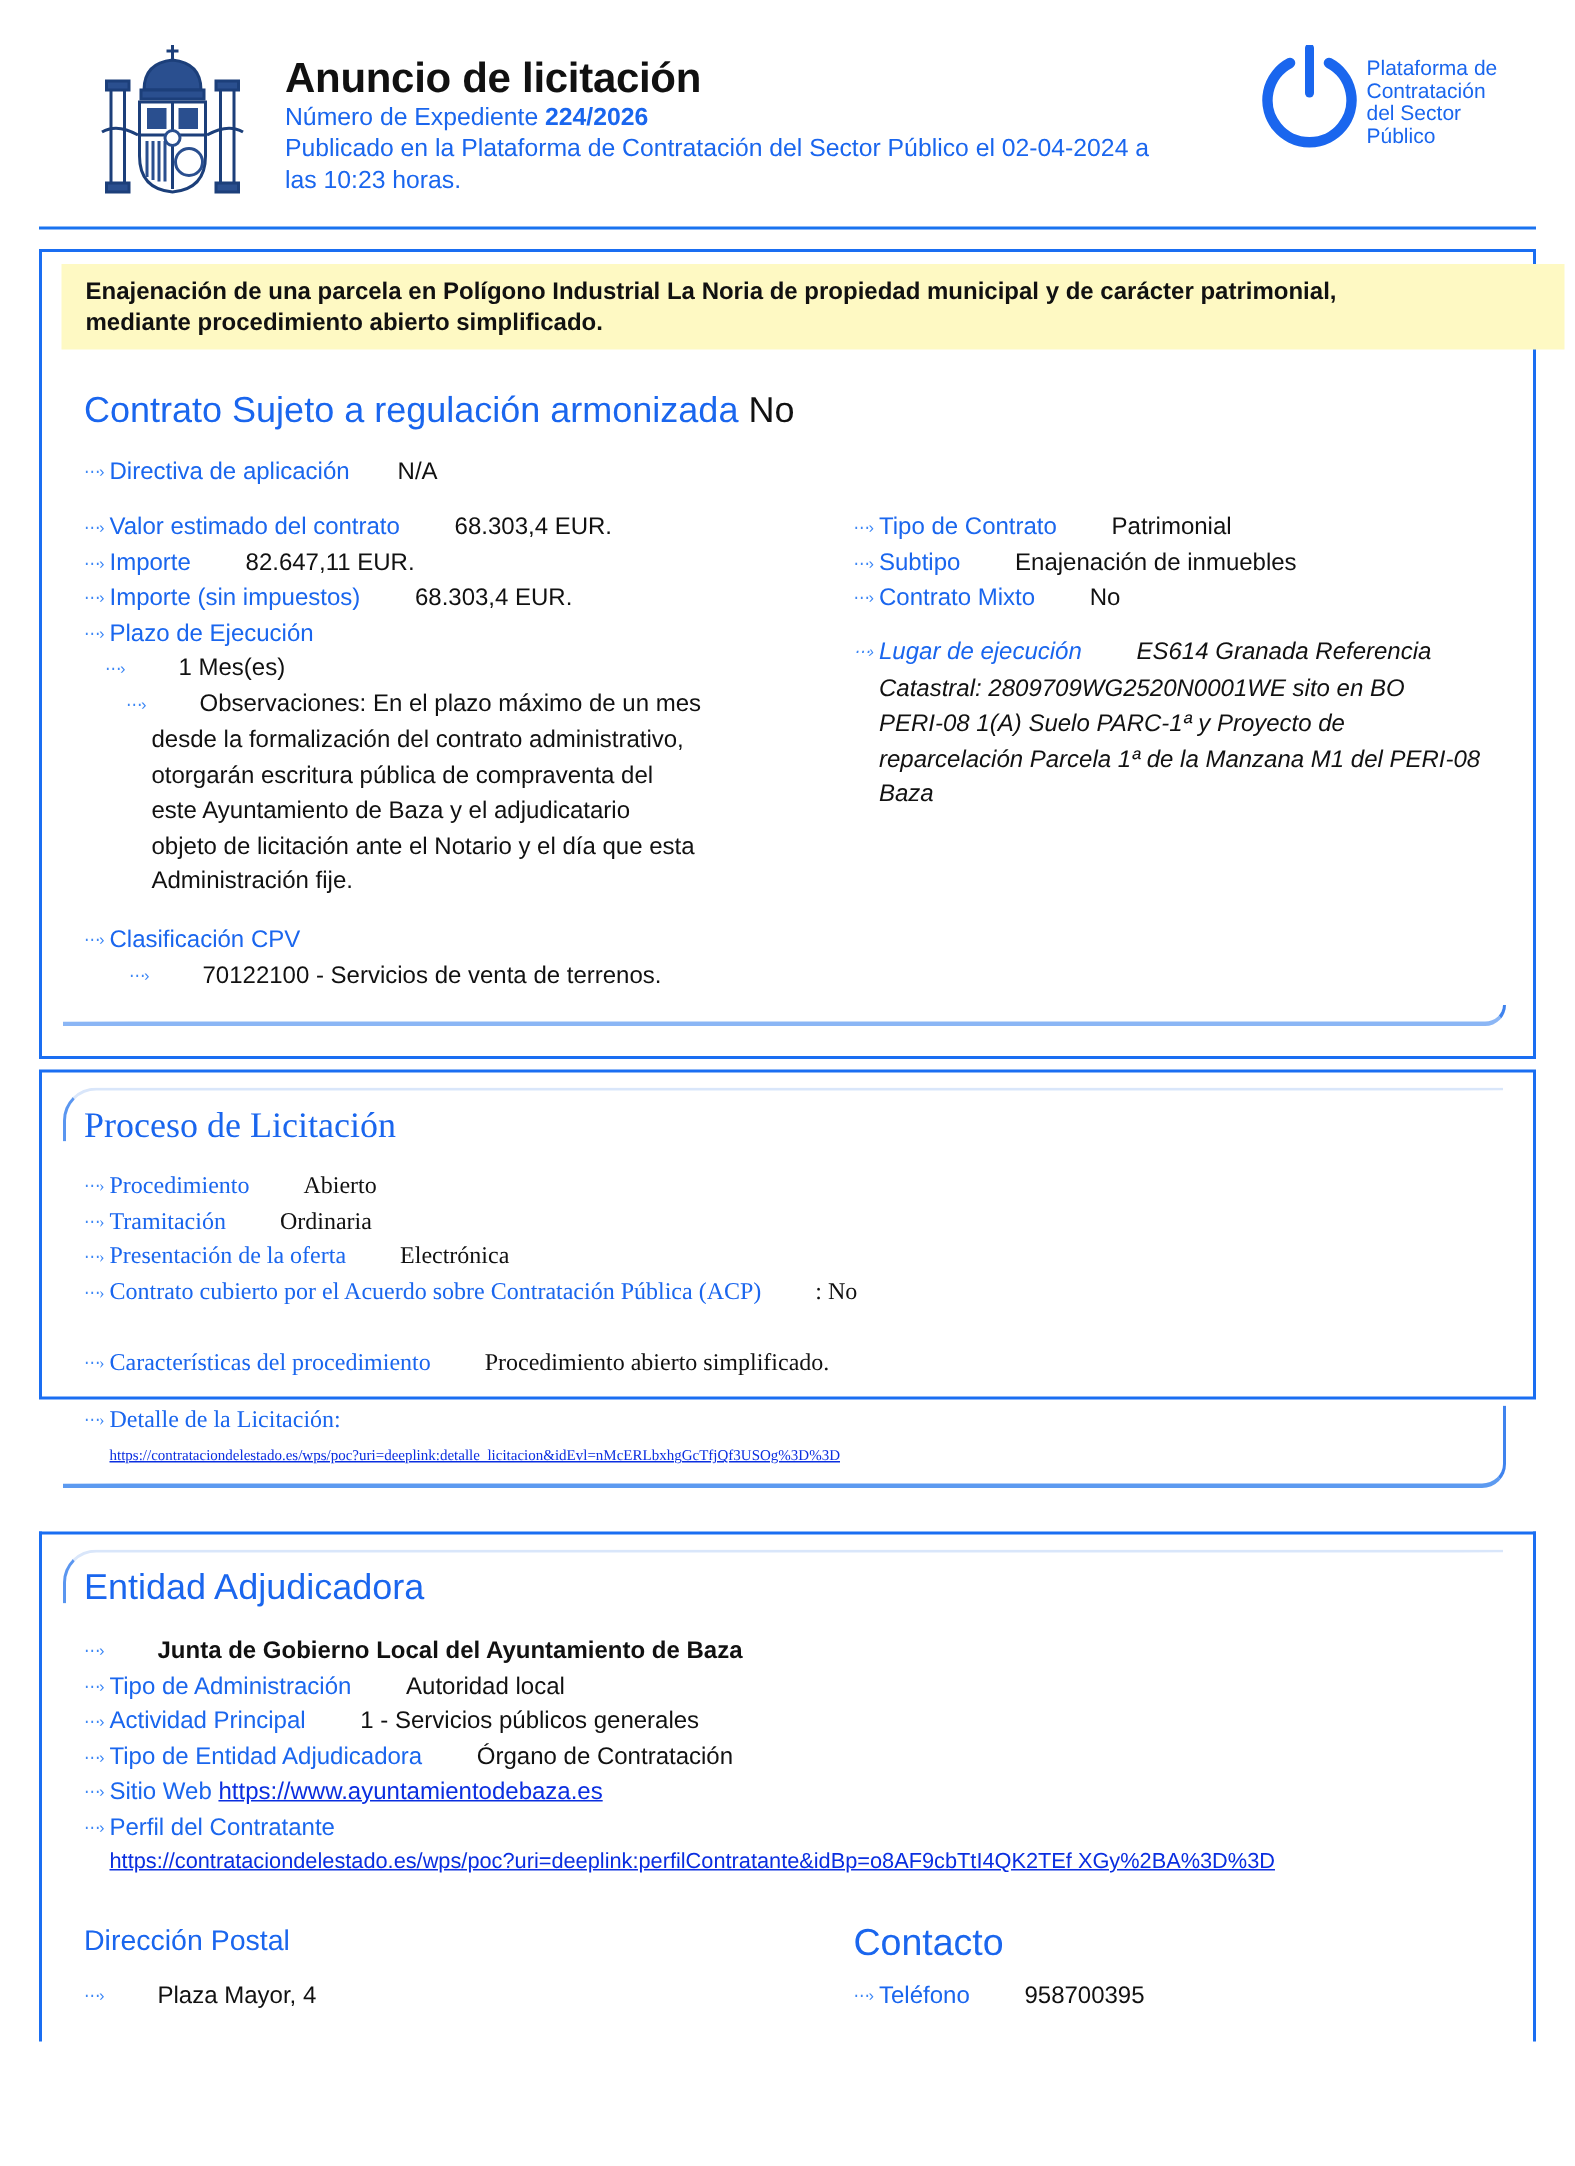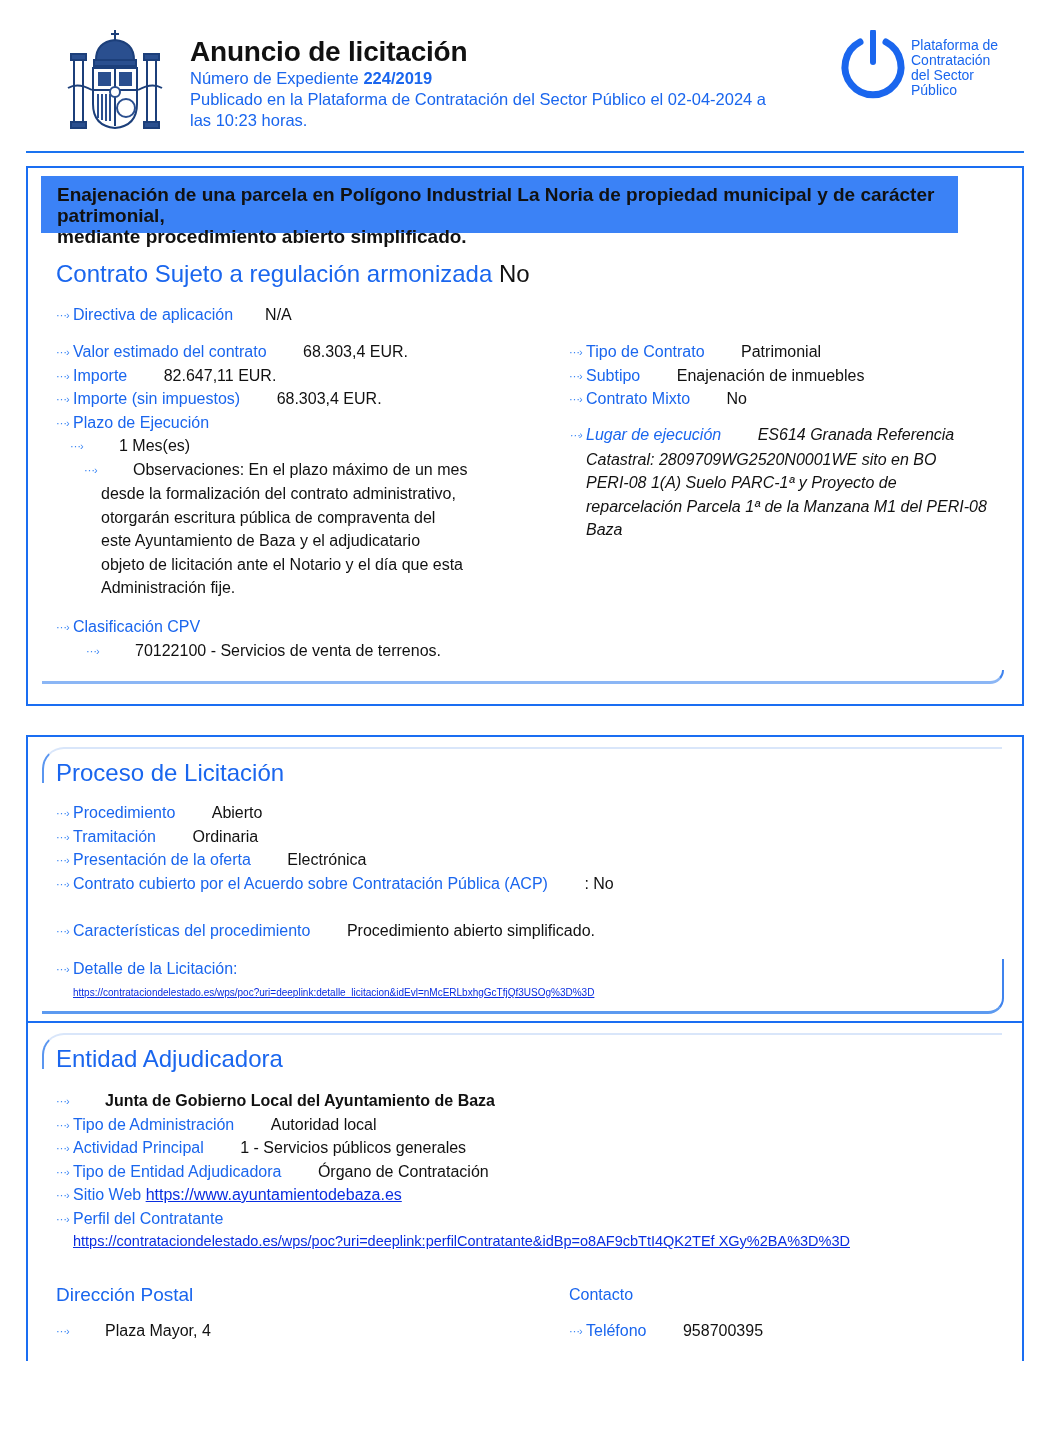--- a/index.html
+++ b/index.html
@@ -11,24 +11,24 @@
     .h-text { position: absolute; left: 190px; top: 36px; width: 640px; }
     .h-title { font-size: 28px; font-weight: bold; color: #111; line-height: 32px; letter-spacing: -0.2px; }
     .h-sub { font-size: 16.5px; color: #1a66ee; line-height: 21px; }
     .h-sub b { font-weight: bold; }
     .pcsp-logo { position: absolute; left: 838px; top: 30px; width: 180px; height: 75px; }
     .pcsp-text { position: absolute; left: 73px; top: 8px; font-size: 14px; line-height: 15px; color: #1a66ee; }
     .header-line { position: absolute; left: 26px; top: 151px; width: 998px; height: 2px; background: #1a73f0; }
 
     .card { position: absolute; left: 26px; width: 998px; border: 2px solid #1a6ef2; background: #fff; }
     .card1 { top: 166px; height: 540px; }
-    .card2 { top: 735px; height: 300px; }
+    .card2 { top: 713px; height: 220px; font-family: Liberation Serif, serif; }
     .card3 { top: 1021px; height: 340px; border-bottom: none; }
 
-    .banner { position: absolute; left: 13px; top: 8px; width: 917px; height: 57px; background: #3b82f6; padding: 8px 16px; font-size: 19px; font-weight: bold; line-height: 21px; color: #111; }
+    .banner { position: absolute; left: 13px; top: 8px; width: 1002px; height: 57px; background: #fef9c3; padding: 8px 16px; font-size: 16px; font-weight: bold; line-height: 21px; color: #111; }
 
     .sec-title { position: absolute; left: 28px; font-size: 24px; color: #1a66ee; line-height: 28px; }
     .sec-title .val { color: #111; }
 
     .row { position: absolute; font-size: 16px; line-height: 23.5px; white-space: nowrap; }
     .row .arrow { display: inline-block; width: 17px; color: #3b86f5; font-size: 11px; vertical-align: 1px; letter-spacing: -1px; }
     .lbl { color: #1a66ee; }
     .v { color: #111; padding-left: 32px; }
     a.link { color: #0a2ee0; text-decoration: underline; }
 
@@ -66,21 +66,21 @@
         <rect x="43" y="66" width="2" height="27"></rect>
     </g>
     <circle cx="60" cy="80" r="9" fill="none" stroke="#2a4f8f" stroke-width="2"></circle>
     <circle cx="49" cy="64" r="5" fill="#fff" stroke="#2a4f8f" stroke-width="2"></circle>
   </svg>
 
   <div class="h-text">
     <div class="h-title">Anuncio de licitación</div>
     <div class="h-sub">
       <span>Número de Expediente</span>
-      <b>224/2019</b>
+      <b>224/2026</b>
     </div>
     <div class="h-sub">Publicado en la Plataforma de Contratación del Sector Público el 02-04-2024 a</div>
     <div class="h-sub">las 10:23 horas.</div>
   </div>
 
   <div class="pcsp-logo">
     <svg width="70" height="75" viewBox="0 0 70 75">
       <path d="M22 12 A28 28 0 1 0 48 12" fill="none" stroke="#1a66ee" stroke-width="7" stroke-linecap="round"></path>
       <line x1="35" y1="2" x2="35" y2="32" stroke="#1a66ee" stroke-width="6" stroke-linecap="round"></line>
     </svg>
@@ -209,21 +209,21 @@
     <span class="arrow">⋯›</span><span class="lbl">Sitio Web</span> <a class="link">https://www.ayuntamientodebaza.es</a>
   </div>
   <div class="row" style="left:28px; top:183.5px;">
     <span class="arrow">⋯›</span><span class="lbl">Perfil del Contratante</span>
   </div>
   <div class="row" style="left:45px; top:207px; font-size:14.5px;">
     <a class="link">https://contrataciondelestado.es/wps/poc?uri=deeplink:perfilContratante&amp;idBp=o8AF9cbTtI4QK2TEf XGy%2BA%3D%3D</a>
   </div>
 
   <div class="sec-title" style="top:258px; font-size:19px;">Dirección Postal</div>
-  <div class="sec-title" style="top:258px; left:541px; font-size:16px;">Contacto</div>
+  <div class="sec-title" style="top:258px; left:541px; font-size:25px;">Contacto</div>
 
   <div class="row" style="left:28px; top:296px;">
     <span class="arrow">⋯›</span><span class="v">Plaza Mayor, 4</span>
   </div>
   <div class="row" style="left:541px; top:296px;">
     <span class="arrow">⋯›</span><span class="lbl">Teléfono</span> <span class="v">958700395</span>
   </div>
 </div>
 
 </body></html>

